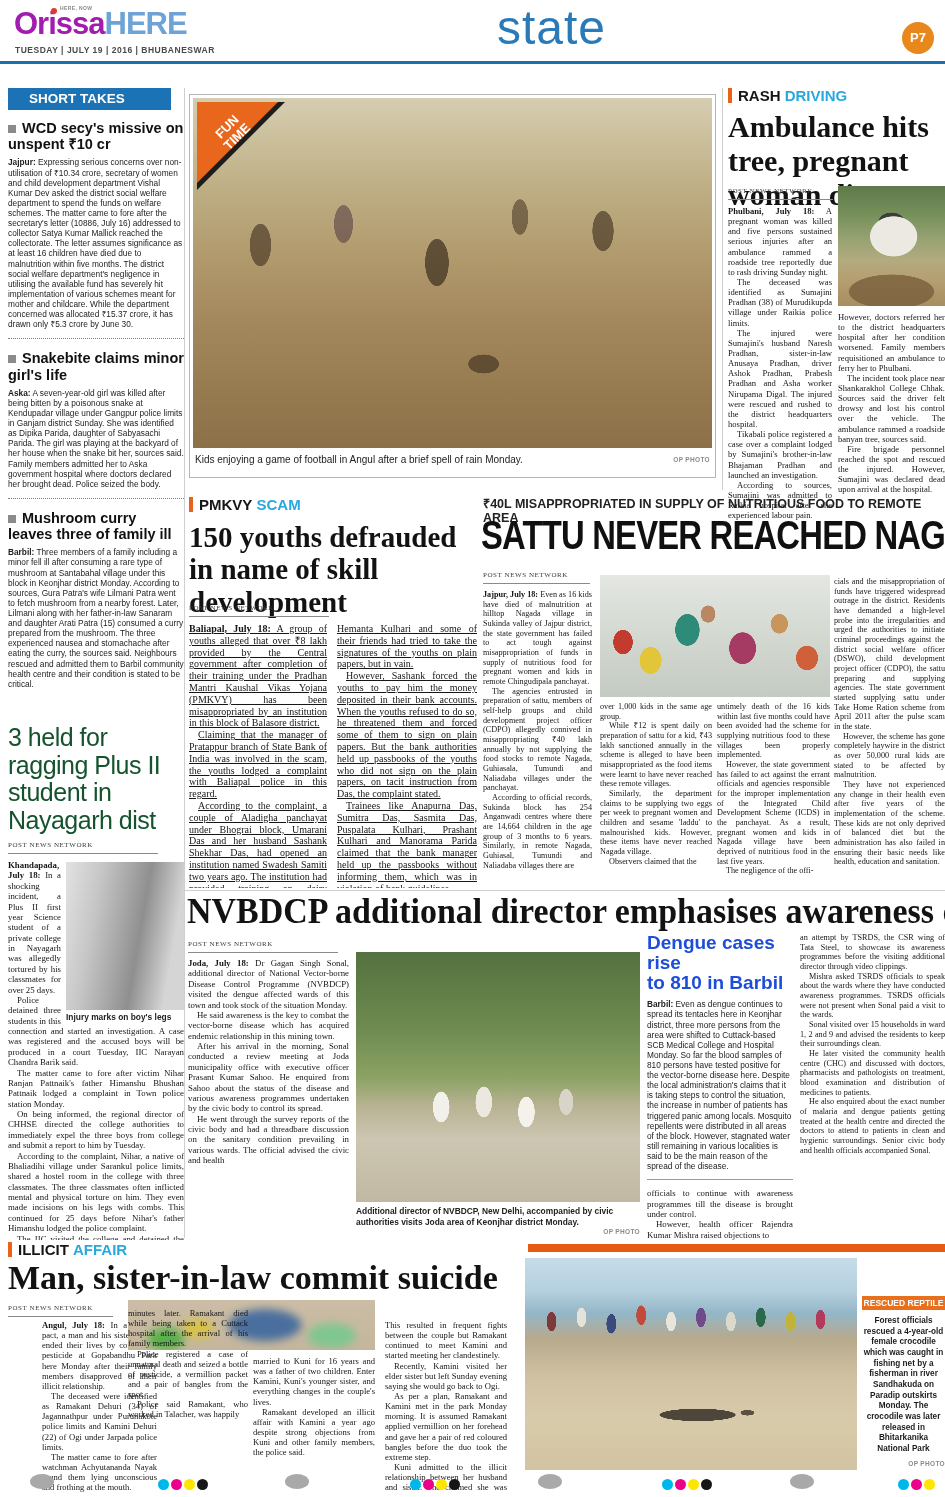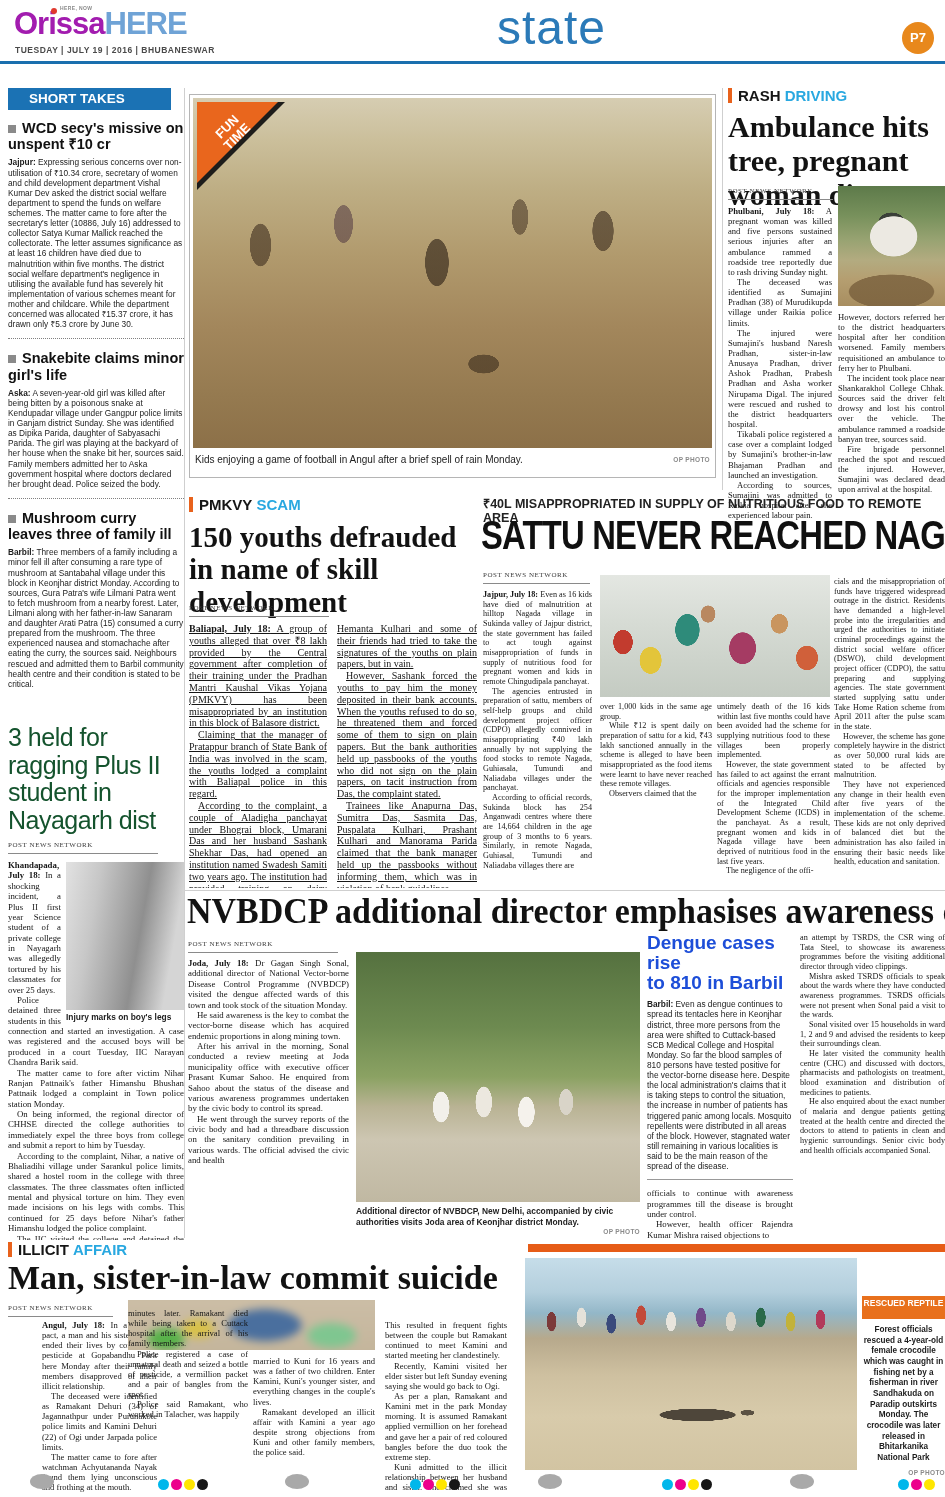--- a/index.html
+++ b/index.html
@@ -101,21 +101,21 @@
   .funtime{position:absolute;left:4px;top:4px;width:88px;height:88px;}
   .ft-black{position:absolute;width:88px;height:88px;clip-path:polygon(0 0,100% 0,0 100%);background:#1d1d1b;}
   .ft-orange{position:absolute;width:81px;height:81px;clip-path:polygon(0 0,100% 0,0 100%);background:#e9661d;}
   .ft-text{position:absolute;left:4px;top:16px;width:62px;transform:rotate(-45deg);
            color:#fff;font:800 13px/1.05 "Liberation Sans",sans-serif;text-align:center;}
   
   .rag-fig{float:right;width:118px;margin:2px 0 2px 5px;}
   .rag-fig .ph-legs{width:118px;height:148px;position:relative;}
   
   .reptile-head{background:#e8701c;color:#fff;font:800 8.5px/15px "Liberation Sans",sans-serif;
-                text-align:center;height:23px;}
+                text-align:center;height:14px;}
   .reptile-body{font:700 8.2px/1.3 "Liberation Sans",sans-serif;color:#1c1c1c;text-align:center;}
   .reptile-body p{margin:0 0 2px 0;}
   
   .orange-bar{background:#e65c17;}
   
   .regc{width:24px;height:15px;border-radius:50%;background:#a9a9a9;}
   .cmyk span{display:inline-block;width:11px;height:11px;border-radius:50%;margin-right:2px;}
   .cmyk .c{background:#00b7eb;} .cmyk .m{background:#ec008c;}
   .cmyk .y{background:#ffe600;} .cmyk .k{background:#161616;}
 </style>
@@ -246,38 +246,39 @@
   <div class="abs pnn" style="left:483px;top:572px;width:107px;">POST NEWS NETWORK</div>
   <div class="abs body-serif f82" style="left:483px;top:590px;width:109px;height:299px;">
       <p><b>Jajpur, July 18:</b> Even as 16 kids have died of malnutrition at hilltop Nagada village in Sukinda valley of Jajpur district, the state government has failed to act tough against misappropriation of funds in supply of nutritious food for pregnant women and kids in remote Chingudipala panchayat.</p>
       <p>The agencies entrusted in preparation of sattu, members of self-help groups and child development project officer (CDPO) allegedly connived in misappropriating ₹40 lakh annually by not supplying the food stocks to remote Nagada, Guhiasala, Tumundi and Naliadaba villages under the panchayat.</p>
       <p>According to official records, Sukinda block has 254 Anganwadi centres where there are 14,664 children in the age group of 3 months to 6 years. Similarly, in remote Nagada, Guhiasal, Tumundi and Naliadaba villages there are</p>
     </div>
   <div class="ph ph-sattu" style="left:600px;top:575px;width:230px;height:122px;"></div>
   <div class="abs body-serif f82" style="left:600px;top:702px;width:112px;height:187px;">
       <p>over 1,000 kids in the same age group.</p>
       <p>While ₹12 is spent daily on preparation of sattu for a kid, ₹43 lakh sanctioned annually in the scheme is alleged to have been misappropriated as the food items were learnt to have never reached these remote villages.</p>
+      <p>Similarly, the department claims to be supplying two eggs per week to pregnant women and children and sesame 'laddu' to malnourished kids. However, these items have never reached Nagada village.</p>
       <p>Observers claimed that the</p>
     </div>
   <div class="abs body-serif f82" style="left:717px;top:702px;width:113px;height:187px;">
       <p>untimely death of the 16 kids within last five months could have been avoided had the scheme for supplying nutritious food to these villages been properly implemented.</p>
       <p>However, the state government has failed to act against the errant officials and agencies responsible for the improper implementation of the Integrated Child Development Scheme (ICDS) in the panchayat. As a result, pregnant women and kids in Nagada village have been deprived of nutritious food in the last five years.</p>
       <p>The negligence of the offi-</p>
     </div>
   <div class="abs body-serif f82" style="left:834px;top:577px;width:111px;height:312px;">
       <p>cials and the misappropriation of funds have triggered widespread outrage in the district. Residents have demanded a high-level probe into the irregularities and urged the authorities to initiate criminal proceedings against the district social welfare officer (DSWO), child development project officer (CDPO), the sattu preparing and supplying agencies. The state government started supplying sattu under Take Home Ration scheme from April 2011 after the pulse scam in the state.</p>
       <p>However, the scheme has gone completely haywire in the district as over 50,000 rural kids are stated to be affected by malnutrition.</p>
       <p>They have not experienced any change in their health even after five years of the implementation of the scheme. These kids are not only deprived of balanced diet but the administration has also failed in ensuring their basic needs like health, education and sanitation.</p>
     </div>
 
   <div class="abs hl-serif" style="left:187px;top:894px;width:758px;font-size:35px;line-height:1;transform:scaleX(.97);transform-origin:left top;white-space:nowrap;">NVBDCP additional director emphasises awareness drive</div>
   <div class="abs pnn" style="left:188px;top:941px;width:150px;">POST NEWS NETWORK</div>
   <div class="abs body-serif f88" style="left:188px;top:958px;width:161px;height:280px;">
       <p><b>Joda, July 18:</b> Dr Gagan Singh Sonal, additional director of National Vector-borne Disease Control Programme (NVBDCP) visited the dengue affected wards of this town and took stock of the situation Monday.</p>
-      <p>He said awareness is the key to combat the vector-borne disease which has acquired endemic proportions in along mining town.</p>
+      <p>He said awareness is the key to combat the vector-borne disease which has acquired endemic relationship in this mining town.</p>
       <p>After his arrival in the morning, Sonal conducted a review meeting at Joda municipality office with executive officer Prasant Kumar Sahoo. He enquired from Sahoo about the status of the disease and various awareness programmes undertaken by the civic body to control its spread.</p>
       <p>He went through the survey reports of the civic body and had a threadbare discussion on the sanitary condition prevailing in various wards. The official advised the civic and health</p>
     </div>
   <div class="ph ph-nvbdcp" style="left:356px;top:952px;width:284px;height:250px;"></div>
   <div class="abs" style="left:356px;top:1206px;width:284px;">
     <div class="caption">Additional director of NVBDCP, New Delhi, accompanied by civic authorities visits Joda area of Keonjhar district Monday.</div>
     <div class="credit" style="text-align:right;margin-top:2px;">OP PHOTO</div>
   </div>
   <div class="abs" style="left:647px;top:933px;width:146px;">
     <div class="dengue-hl">

